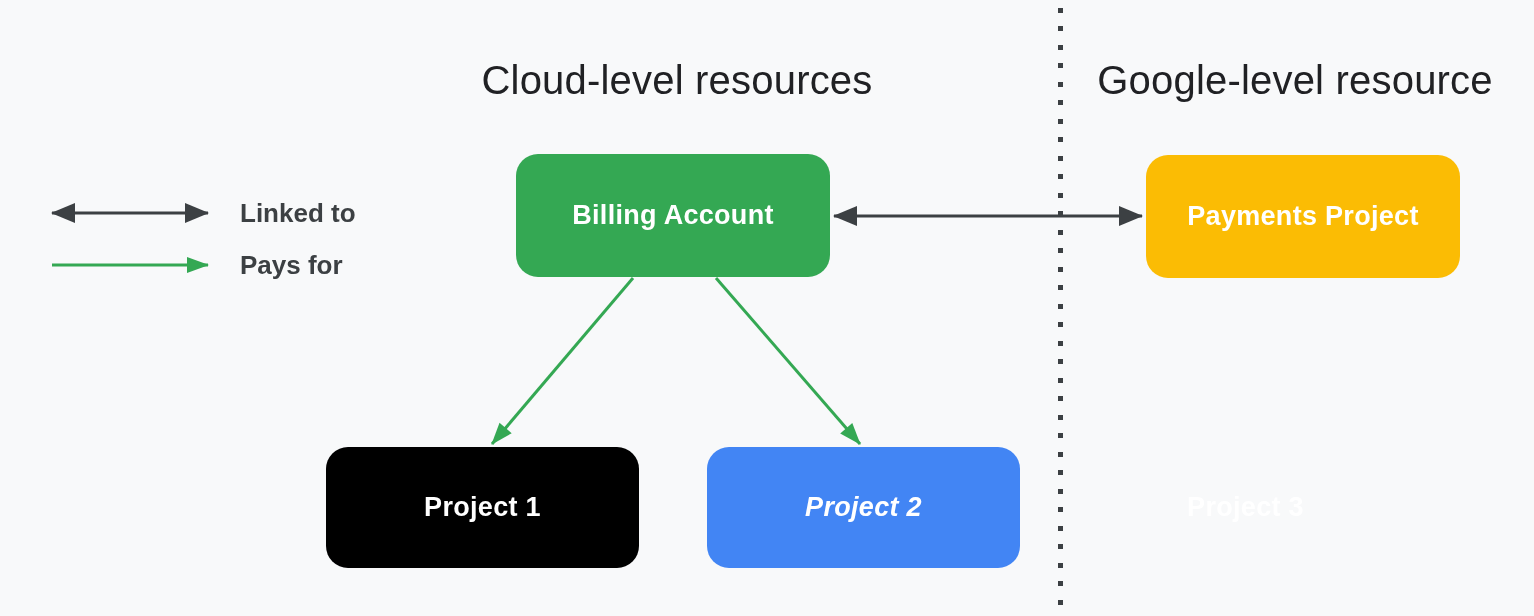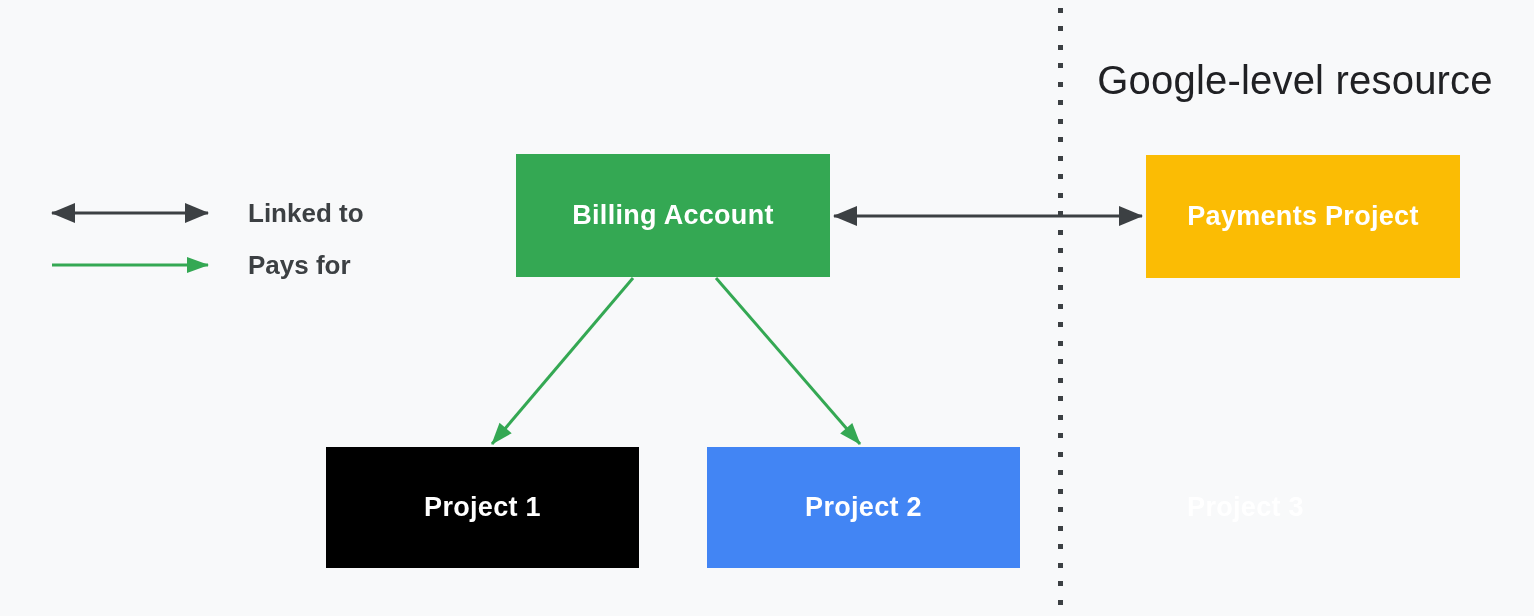--- a/index.html
+++ b/index.html
@@ -45,25 +45,26 @@
   .node {
     position: absolute;
     display: flex;
     align-items: center;
     justify-content: center;
     color: #ffffff;
     font-weight: 700;
     font-size: 27px;
     letter-spacing: 0.3px;
     white-space: nowrap;
+    border-radius: 22px;
   }
   .node-billing  { left: 516px;  top: 154px; width: 314px; height: 123px; background: #34a853; }
   .node-payments { left: 1146px; top: 155px; width: 314px; height: 123px; background: #fbbc04; }
   .node-project1 { left: 326px;  top: 447px; width: 313px; height: 121px; background: #000000; }
-  .node-project2 { left: 707px;  top: 447px; width: 313px; height: 121px; background: #4285f4; }
+  .node-project2 { left: 707px;  top: 447px; width: 313px; height: 121px; background: #4285f4; font-style: italic; }
   .node-project3 { left: 1089px; top: 447px; width: 313px; height: 121px; background: transparent; color: #ffffff; }
 
   .arrow-layer {
     position: absolute;
     left: 0; top: 0;
     width: 1534px; height: 616px;
     pointer-events: none;
   }
 
   .legend {
@@ -73,32 +74,33 @@
     width: 340px;
   }
   .legend-row {
     display: flex;
     align-items: center;
     height: 36px;
   }
   .legend-row + .legend-row { margin-top: 16px; }
   .legend-swatch { width: 164px; height: 36px; flex: 0 0 164px; }
   .legend-label {
-    margin-left: 36px;
+    margin-left: 28px;
     font-size: 26px;
     font-weight: 700;
     color: #3c4043;
     white-space: nowrap;
   }
 </style>
 </head>
 <body>
 
 <div class="stage">
 
+  <div class="section-title title-left">Cloud-level resources</div>
   <div class="section-title title-right">Google-level resource</div>
 
   <div class="divider-dotted"></div>
 
   <svg class="arrow-layer" viewBox="0 0 1534 616">
     <defs>
       <marker id="head-dark" markerUnits="userSpaceOnUse" markerWidth="26" markerHeight="22" refX="24" refY="11" orient="auto">
         <path d="M1,1 L25,11 L1,21 Z" fill="#3c4043"></path>
       </marker>
       <marker id="head-dark-rev" markerUnits="userSpaceOnUse" markerWidth="26" markerHeight="22" refX="24" refY="11" orient="auto-start-reverse">

